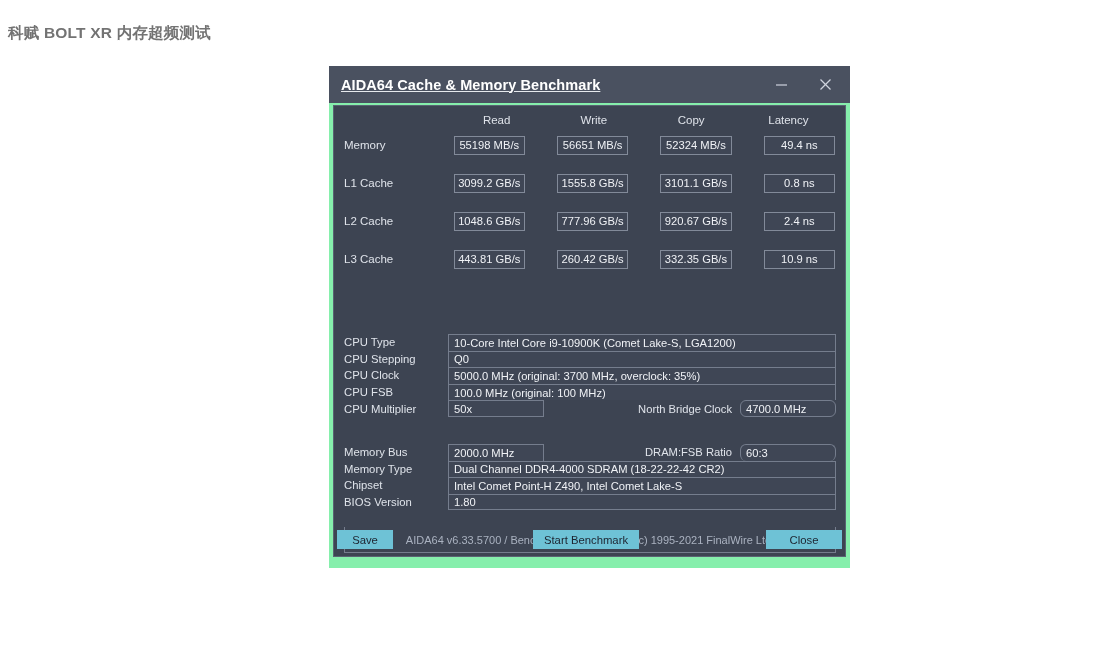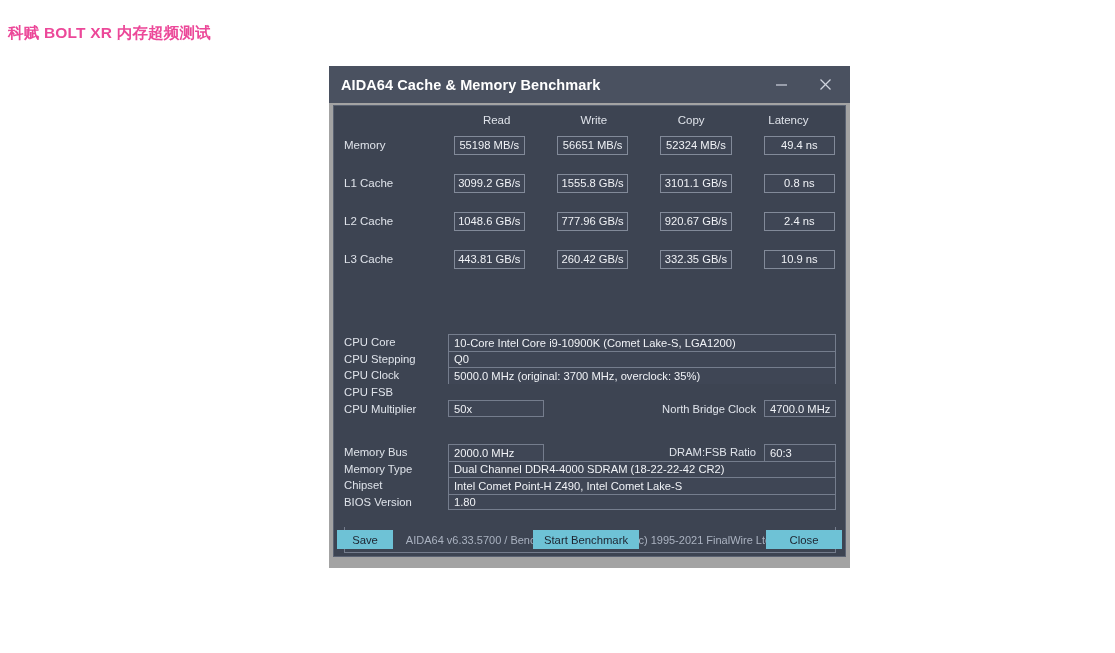--- a/index.html
+++ b/index.html
@@ -8,32 +8,33 @@
     width: 1115px; height: 653px;
     background: #ffffff;
     font-family: "Liberation Sans", "DejaVu Sans", sans-serif;
     overflow: hidden;
   }
   #page { position: relative; width: 1115px; height: 653px; background: #fff; }
 
   
   .page-heading {
     position: absolute; left: 8px; top: 23px;
-    font-size: 15.5px; font-weight: bold; color: #ec4899;
+    font-size: 15.5px; font-weight: bold; color: #737373;
     letter-spacing: .2px; white-space: nowrap;
   }
 
   
   .aida-window {
     position: absolute; left: 329px; top: 66px;
     width: 521px; height: 502px;
-    background: #a3a3a3;
+    background: #86efac;
     color: #e7eaee;
     font-size: 11.5px;
     overflow: hidden;
+    text-decoration: underline;
   }
   .titlebar {
     position: relative; height: 37px;
     display: flex; align-items: center;
     background: #4a5160;
   }
   .titlebar-text {
     margin-left: 12px; font-size: 14.5px; font-weight: bold;
     color: #ffffff; letter-spacing: .1px; white-space: nowrap;
   }
@@ -101,21 +102,21 @@
     display: flex; align-items: center;
     padding-left: 5px; font-size: 11.2px; color: #f0f2f6;
     background: #3f4655;
   }
   .irow:last-child .v { border-bottom: 1px solid #757d8d; }
   .irow .v.split { flex: none; width: 96px; }
   .irow .v.gap {
     border: none; background: transparent; flex: 1;
     justify-content: flex-end; padding-right: 8px; color: #dfe3ea;
   }
-  .irow .v.right { flex: none; width: 72px; border-bottom: 1px solid #757d8d; }
+  .irow .v.right { flex: none; width: 96px; border-bottom: 1px solid #757d8d; border-radius: 6px; }
 
   .info-2 .irow .v { border-bottom: none; }
   .info-2 .irow:last-child .v { border-bottom: 1px solid #757d8d; }
 
   .credit {
     position: absolute; left: 10px; width: 492px;
     border: 1px solid #757d8d; border-top: none;
     height: 26px; display: flex; align-items: center; justify-content: center;
     font-size: 11px; color: #aab2c0;
   }
@@ -205,33 +206,34 @@
           <div class="lbl">L3 Cache</div>
           <div class="cellbox">443.81 GB/s</div>
           <div class="cellbox">260.42 GB/s</div>
           <div class="cellbox">332.35 GB/s</div>
           <div class="cellbox">10.9 ns</div>
         </div>
       </div>
 
       <div class="info info-1" style="top:228px">
         <div class="irow">
-          <div class="k">CPU Core</div>
+          <div class="k">CPU Type</div>
           <div class="v">10-Core Intel Core i9-10900K  (Comet Lake-S, LGA1200)</div>
         </div>
         <div class="irow">
           <div class="k">CPU Stepping</div>
           <div class="v">Q0</div>
         </div>
         <div class="irow">
           <div class="k">CPU Clock</div>
           <div class="v">5000.0 MHz  (original: 3700 MHz, overclock: 35%)</div>
         </div>
         <div class="irow">
           <div class="k">CPU FSB</div>
+          <div class="v">100.0 MHz  (original: 100 MHz)</div>
         </div>
         <div class="irow">
           <div class="k">CPU Multiplier</div>
           <div class="v split">50x</div>
           <div class="v gap">North Bridge Clock</div>
           <div class="v right">4700.0 MHz</div>
         </div>
       </div>
 
       <div class="info info-2" style="top:338px">

